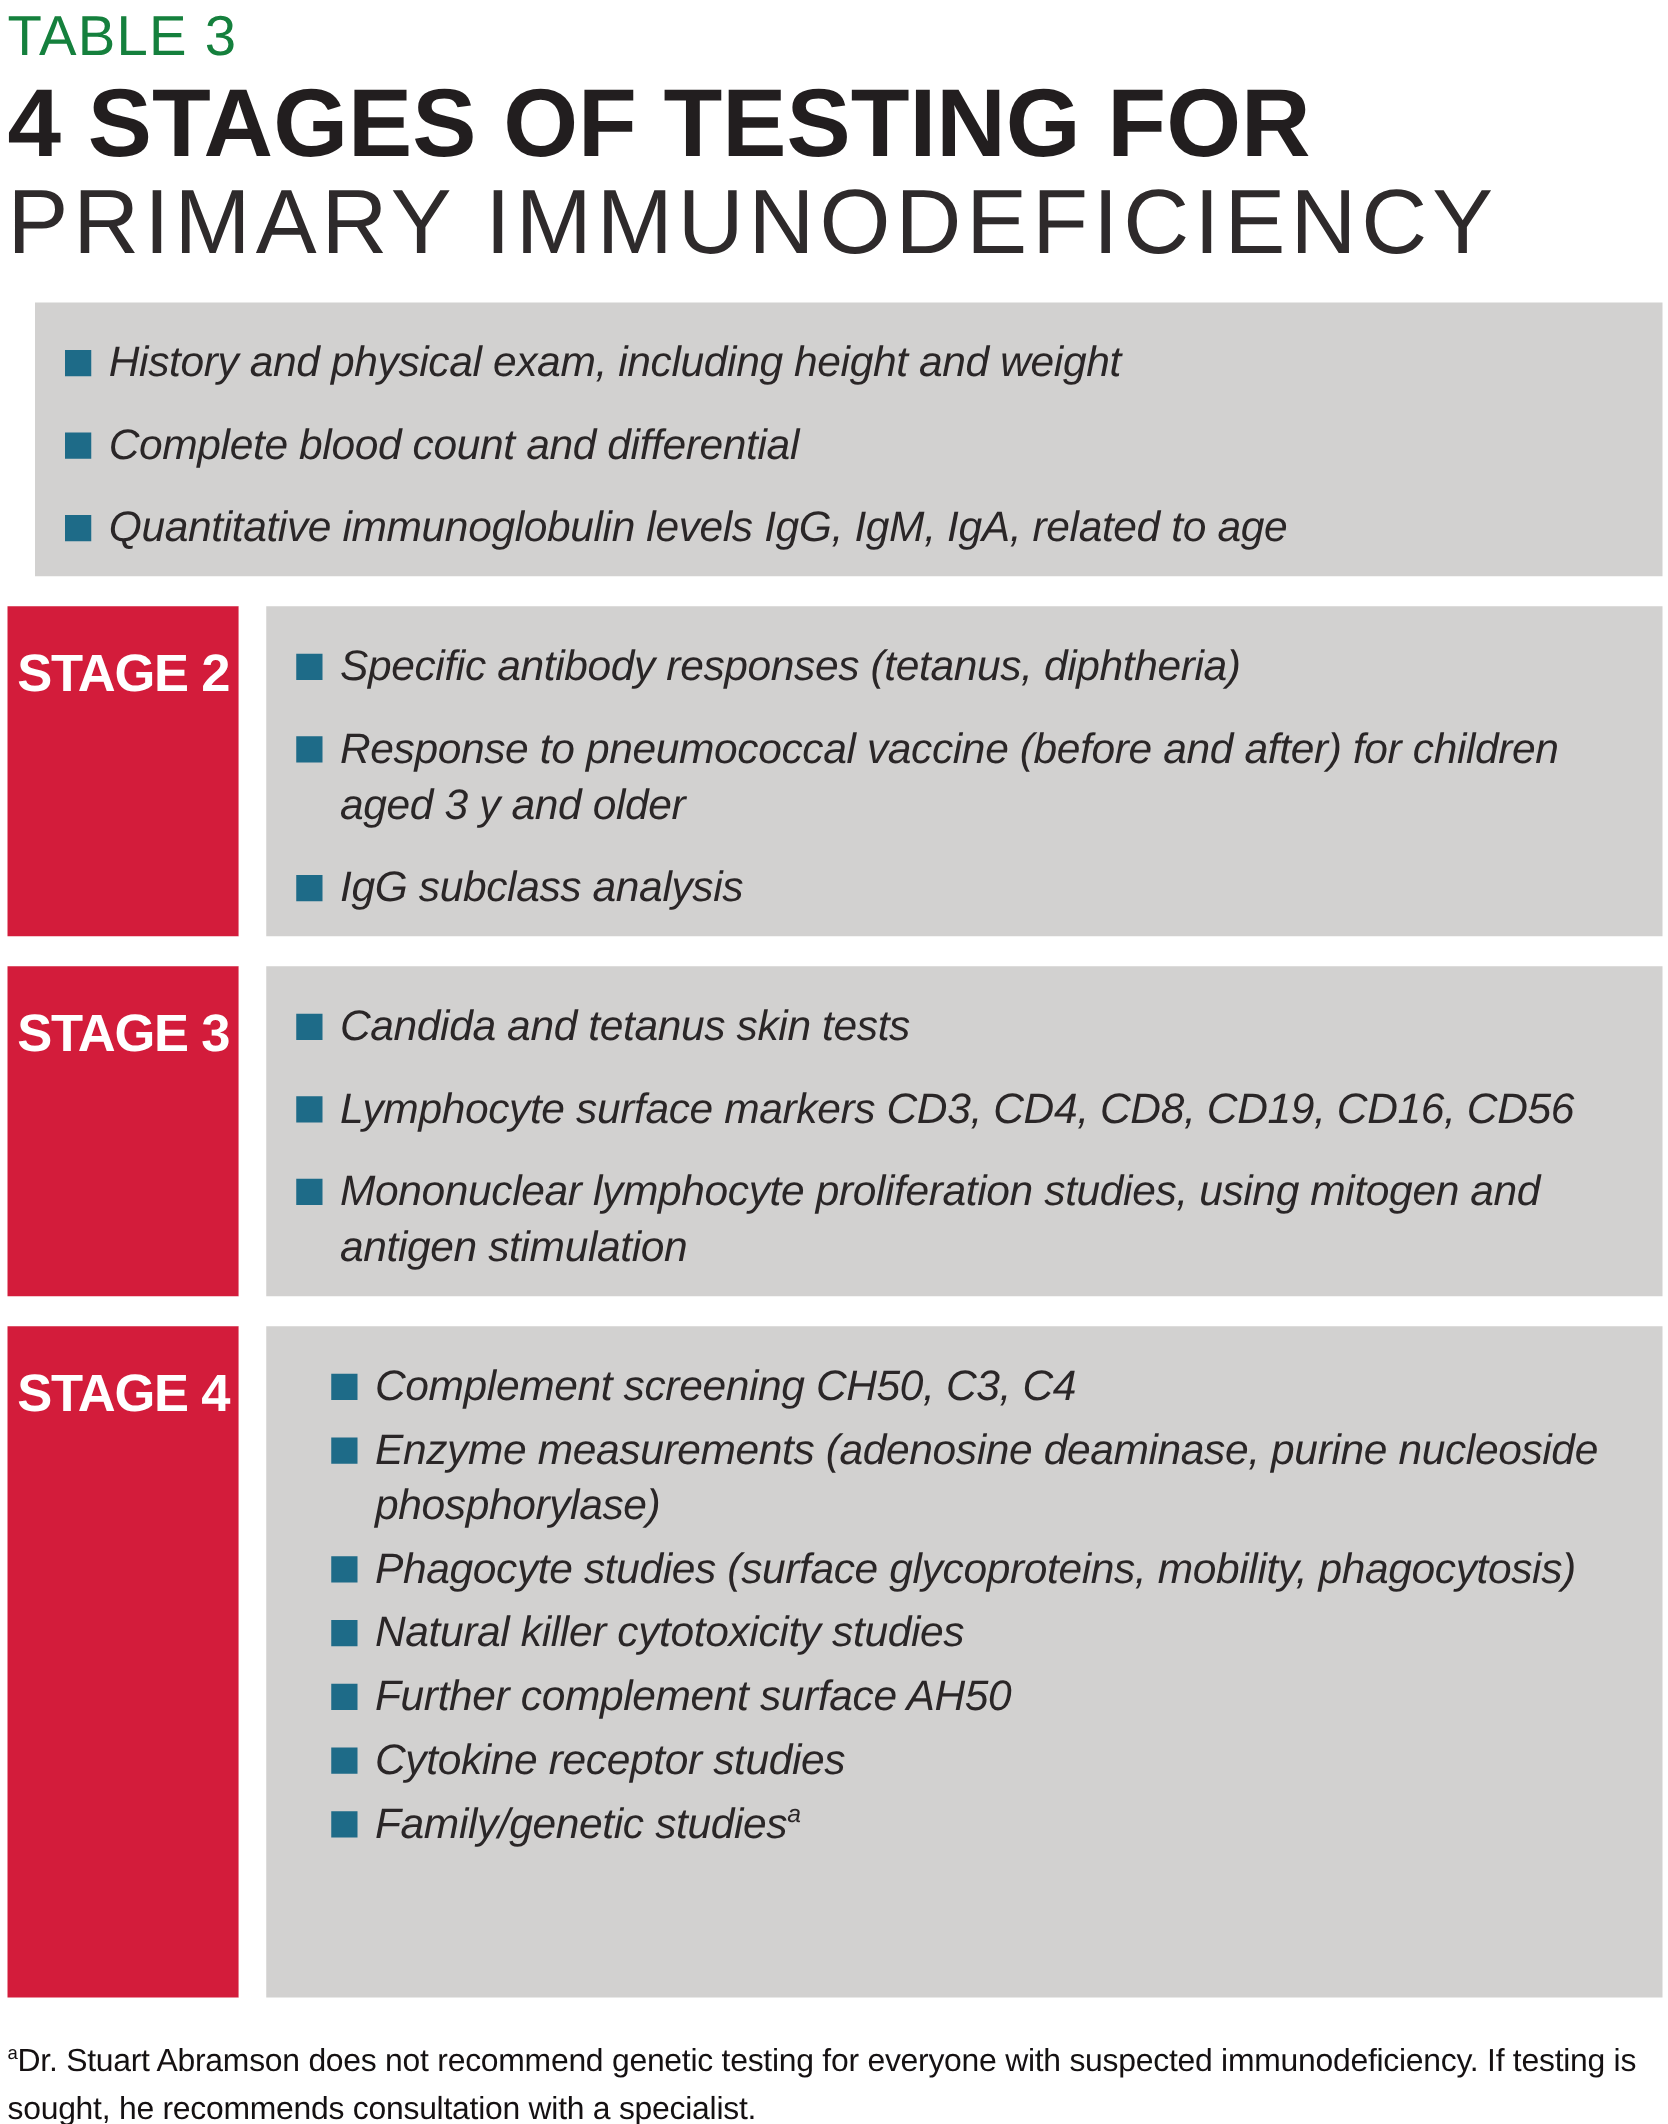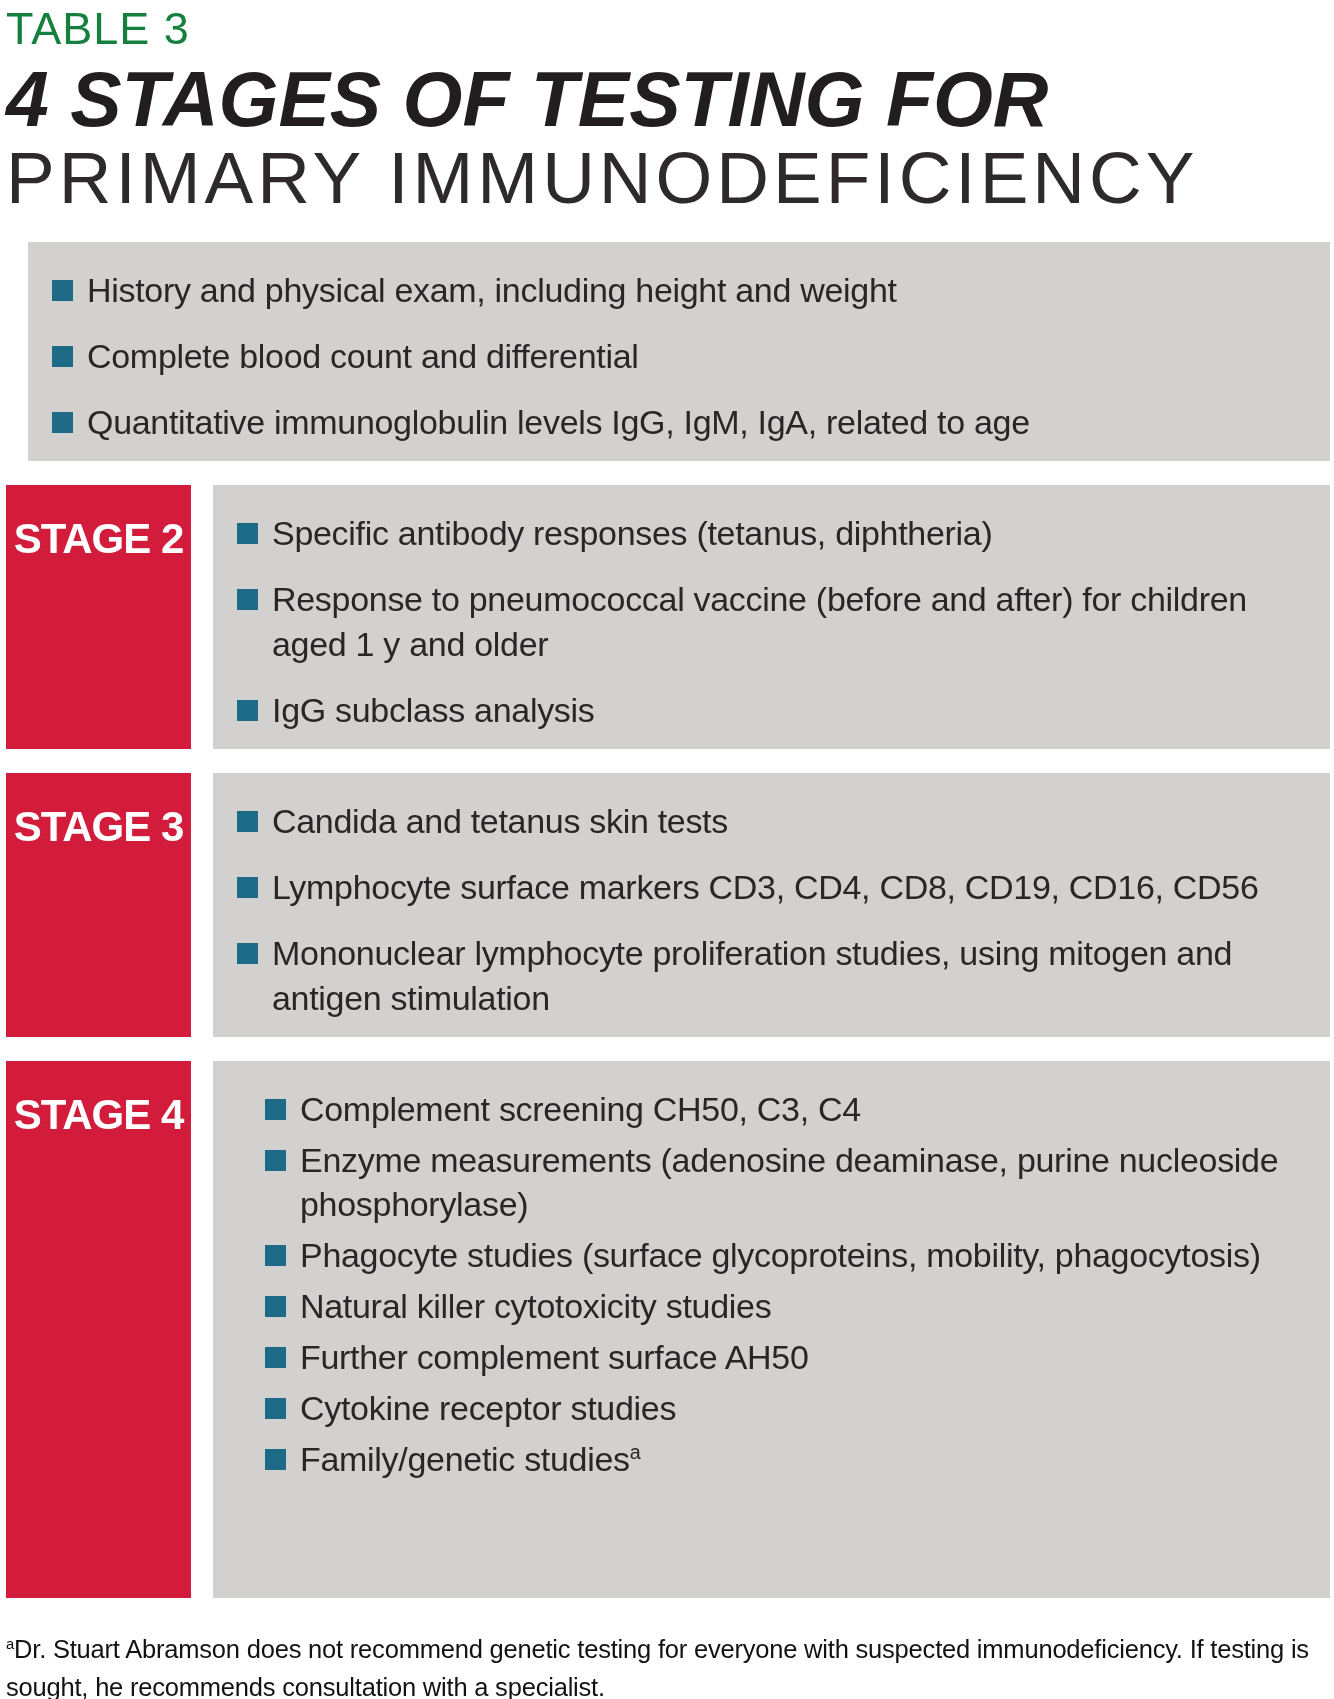--- a/index.html
+++ b/index.html
@@ -22,21 +22,20 @@
     line-height: 1.0;
     padding-top: 2px;
   }
   .title {
     font-size: 77px;
     font-weight: 700;
     color: #221E1F;
     letter-spacing: 0px;
     line-height: 1.0;
     margin: 10px 0 0 0;
-    font-style: italic;
   }
   .subtitle {
     font-size: 73px;
     font-weight: 400;
     color: #2E2A2B;
     letter-spacing: 4px;
     line-height: 1.04;
     margin: 2px 0 26px 0;
   }
 
@@ -66,20 +65,21 @@
 
   ul.items { list-style: none; margin: 0; padding: 0; }
   ul.items li {
     display: flex;
     align-items: flex-start;
     font-size: 34px;
     line-height: 45px;
     letter-spacing: -0.3px;
     color: #2a2627;
     margin-bottom: 21px;
+    font-style: italic;
   }
   .row-4 ul.items li { margin-bottom: 7px; line-height: 44px; margin-left: 28px; }
   ul.items li:last-child { margin-bottom: 0; }
   .bullet {
     display: inline-block;
     width: 21px;
     height: 21px;
     min-width: 21px;
     background: #1E6B88;
     margin: 12px 14px 0 0;
@@ -132,21 +132,21 @@
     <div class="stage-label-box">STAGE 2</div>
     <div class="gutter"></div>
     <div class="stage-content">
       <ul class="items">
           <li>
             <span class="bullet"></span>
             <span class="item-text">Specific antibody responses (tetanus, diphtheria)</span>
           </li>
           <li>
             <span class="bullet"></span>
-            <span class="item-text">Response to pneumococcal vaccine (before and after) for children aged 1 y and older</span>
+            <span class="item-text">Response to pneumococcal vaccine (before and after) for children aged 3 y and older</span>
           </li>
           <li>
             <span class="bullet"></span>
             <span class="item-text">IgG subclass analysis</span>
           </li>
         </ul>
     </div>
   </section>
 
   <section class="stage-row row-3">

